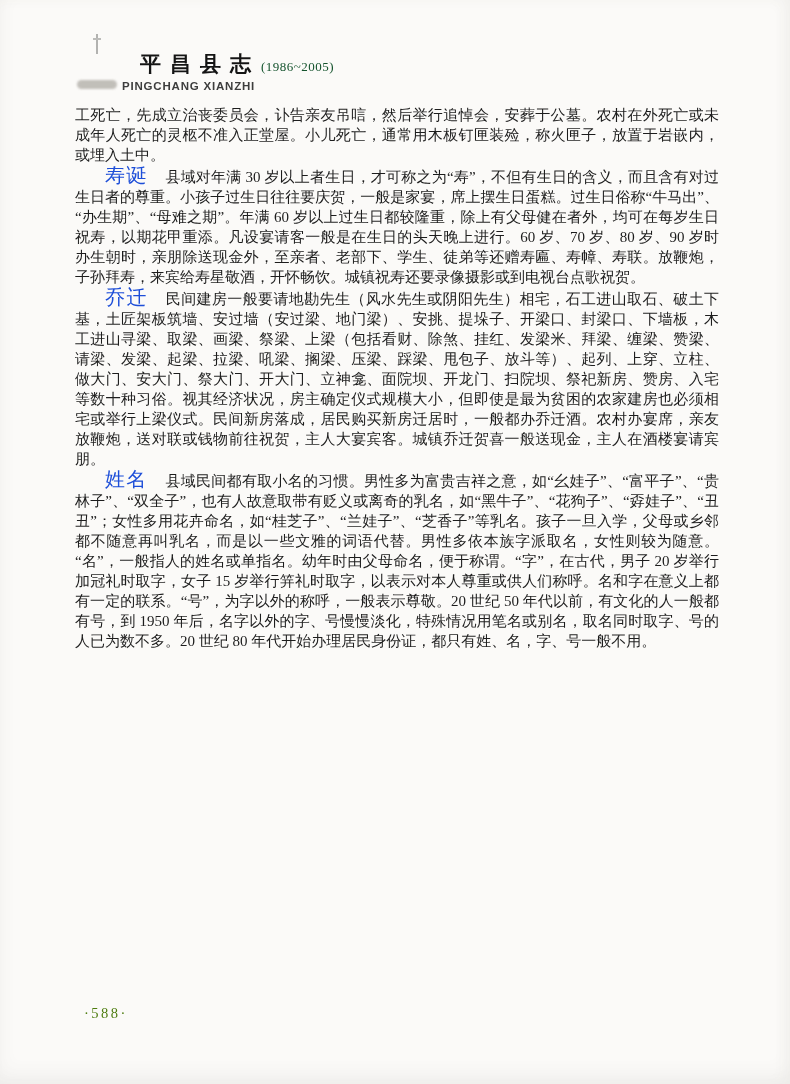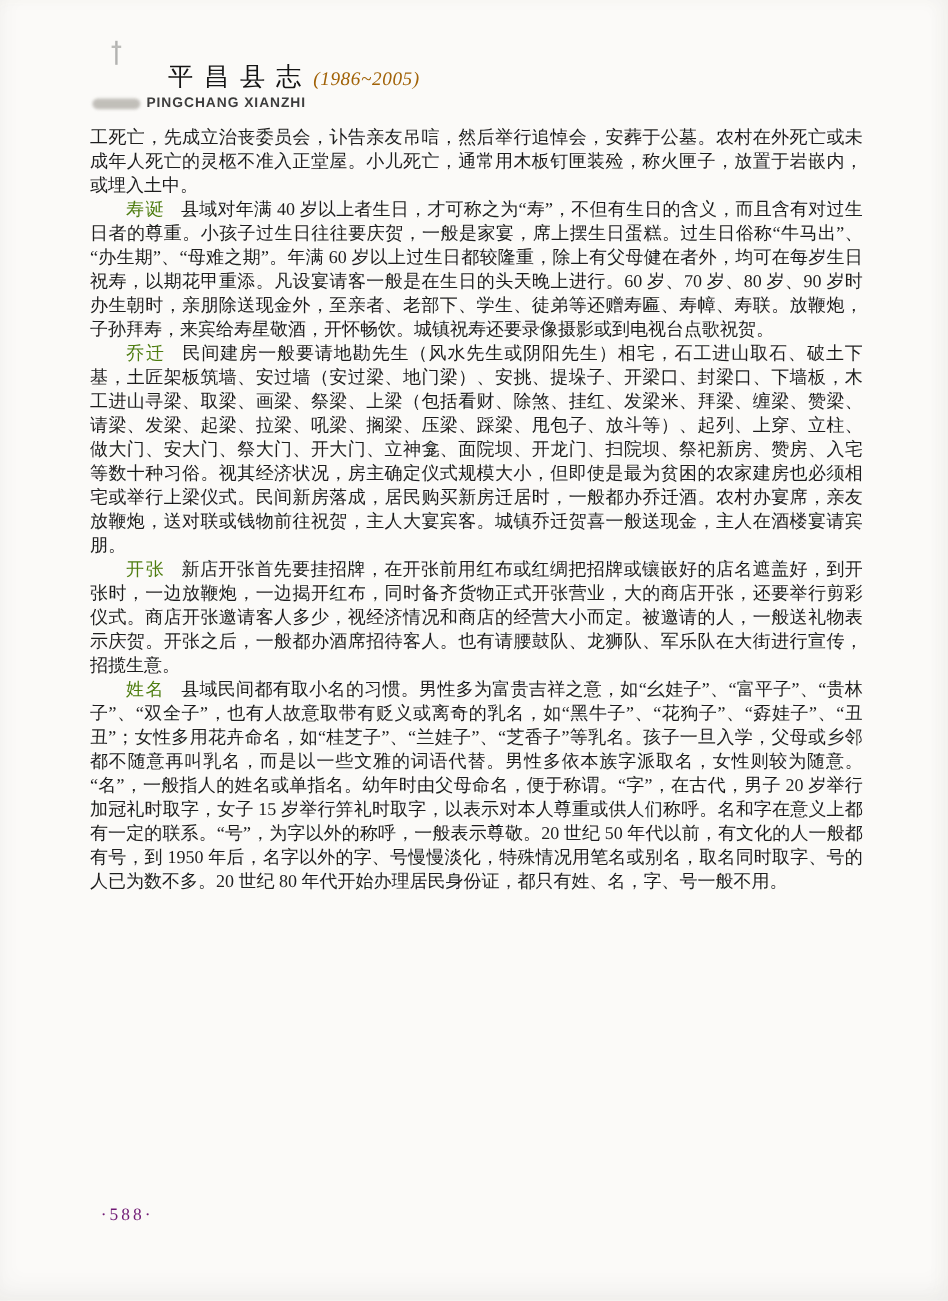--- a/index.html
+++ b/index.html
@@ -45,38 +45,36 @@
     position: absolute;
     left: 140px;
     top: 50px;
     display: flex;
     align-items: baseline;
     white-space: nowrap;
   }
   .book-title {
     margin: 0;
     font-size: 21px;
-    font-weight: normal;
+    font-weight: bold;
     letter-spacing: 9px;
     color: #141414;
     font-family: "Liberation Serif", "DejaVu Serif", serif;
   }
   .book-years {
-    font-size: 16px;
+    font-size: 13px;
     letter-spacing: 0.5px;
-    color: #a16207;
+    color: #14532d;
     margin-left: 1px;
-    font-style: italic;
   }
   .brand-row {
     position: absolute;
     left: 77px;
     top: 80px;
     display: flex;
-    align-items: center;
   }
   .smudge {
     display: inline-block;
     width: 40px;
     height: 9px;
     background: #b8b5af;
     border-radius: 5px;
     filter: blur(1.2px);
     opacity: 0.85;
     margin-right: 5px;
@@ -105,32 +103,32 @@
   }
   .para.flush {
     text-indent: 0;
   }
   .para.heading {
     font-weight: bold;
     letter-spacing: 1px;
   }
   .lead {
     margin-right: 0.9em;
-    font-size: 15px;
+    font-size: 20px;
     letter-spacing: 1px;
-    color: #4d7c0f;
+    color: #1d4ed8;
   }
   
   .page-number {
     position: absolute;
     left: 84px;
     top: 1005px;
     font-size: 14.5px;
     letter-spacing: 2.5px;
-    color: #701a75;
+    color: #4d7c0f;
   }
 </style>
 </head>
 <body>
 
 <div class="page">
 
   <div class="artifact"></div>
 
   <div class="title-row">
@@ -138,21 +136,20 @@
     <span class="book-years">(1986~2005)</span>
   </div>
 
   <div class="brand-row">
     <span class="smudge"></span>
     <span class="pinyin">PINGCHANG XIANZHI</span>
   </div>
 
   <main class="content" id="content">
       <p class="para flush">工死亡，先成立治丧委员会，讣告亲友吊唁，然后举行追悼会，安葬于公墓。农村在外死亡或未成年人死亡的灵柩不准入正堂屋。小儿死亡，通常用木板钉匣装殓，称火匣子，放置于岩嵌内，或埋入土中。</p>
-      <p class="para"><span class="lead">寿诞</span><span>县域对年满 40 岁以上者生日，才可称之为“寿”，不但有生日的含义，而且含有对过生日者的尊重。小孩子过生日往往要庆贺，一般是家宴，席上摆生日蛋糕。过生日俗称“牛马出”、“办生期”、“母难之期”。年满 60 岁以上过生日都较隆重，除上有父母健在者外，均可在每岁生日祝寿，以期花甲重添。凡设宴请客一般是在生日的头天晚上进行。60 岁、70 岁、80 岁、90 岁时办生朝时，亲朋除送现金外，至亲者、老部下、学生、徒弟等还赠寿匾、寿幛、寿联。放鞭炮，子孙拜寿，来宾给寿星敬酒，开怀畅饮。城镇祝寿还要录像摄影或到电视台点歌祝贺。</span></p>
+      <p class="para"><span class="lead">寿诞</span><span>县域对年满 30 岁以上者生日，才可称之为“寿”，不但有生日的含义，而且含有对过生日者的尊重。小孩子过生日往往要庆贺，一般是家宴，席上摆生日蛋糕。过生日俗称“牛马出”、“办生期”、“母难之期”。年满 60 岁以上过生日都较隆重，除上有父母健在者外，均可在每岁生日祝寿，以期花甲重添。凡设宴请客一般是在生日的头天晚上进行。60 岁、70 岁、80 岁、90 岁时办生朝时，亲朋除送现金外，至亲者、老部下、学生、徒弟等还赠寿匾、寿幛、寿联。放鞭炮，子孙拜寿，来宾给寿星敬酒，开怀畅饮。城镇祝寿还要录像摄影或到电视台点歌祝贺。</span></p>
       <p class="para"><span class="lead">乔迁</span><span>民间建房一般要请地勘先生（风水先生或阴阳先生）相宅，石工进山取石、破土下基，土匠架板筑墙、安过墙（安过梁、地门梁）、安挑、提垛子、开梁口、封梁口、下墙板，木工进山寻梁、取梁、画梁、祭梁、上梁（包括看财、除煞、挂红、发梁米、拜梁、缠梁、赞梁、请梁、发梁、起梁、拉梁、吼梁、搁梁、压梁、踩梁、甩包子、放斗等）、起列、上穿、立柱、做大门、安大门、祭大门、开大门、立神龛、面院坝、开龙门、扫院坝、祭祀新房、赞房、入宅等数十种习俗。视其经济状况，房主确定仪式规模大小，但即使是最为贫困的农家建房也必须相宅或举行上梁仪式。民间新房落成，居民购买新房迁居时，一般都办乔迁酒。农村办宴席，亲友放鞭炮，送对联或钱物前往祝贺，主人大宴宾客。城镇乔迁贺喜一般送现金，主人在酒楼宴请宾朋。</span></p>
-      <p class="para"><span class="lead">开张</span><span>新店开张首先要挂招牌，在开张前用红布或红绸把招牌或镶嵌好的店名遮盖好，到开张时，一边放鞭炮，一边揭开红布，同时备齐货物正式开张营业，大的商店开张，还要举行剪彩仪式。商店开张邀请客人多少，视经济情况和商店的经营大小而定。被邀请的人，一般送礼物表示庆贺。开张之后，一般都办酒席招待客人。也有请腰鼓队、龙狮队、军乐队在大街进行宣传，招揽生意。</span></p>
       <p class="para"><span class="lead">姓名</span><span>县域民间都有取小名的习惯。男性多为富贵吉祥之意，如“幺娃子”、“富平子”、“贵林子”、“双全子”，也有人故意取带有贬义或离奇的乳名，如“黑牛子”、“花狗子”、“孬娃子”、“丑丑”；女性多用花卉命名，如“桂芝子”、“兰娃子”、“芝香子”等乳名。孩子一旦入学，父母或乡邻都不随意再叫乳名，而是以一些文雅的词语代替。男性多依本族字派取名，女性则较为随意。“名”，一般指人的姓名或单指名。幼年时由父母命名，便于称谓。“字”，在古代，男子 20 岁举行加冠礼时取字，女子 15 岁举行笄礼时取字，以表示对本人尊重或供人们称呼。名和字在意义上都有一定的联系。“号”，为字以外的称呼，一般表示尊敬。20 世纪 50 年代以前，有文化的人一般都有号，到 1950 年后，名字以外的字、号慢慢淡化，特殊情况用笔名或别名，取名同时取字、号的人已为数不多。20 世纪 80 年代开始办理居民身份证，都只有姓、名，字、号一般不用。</span></p>
     </main>
 
   <span class="page-number">·588·</span>
 
 </div>
 
 </body></html>

